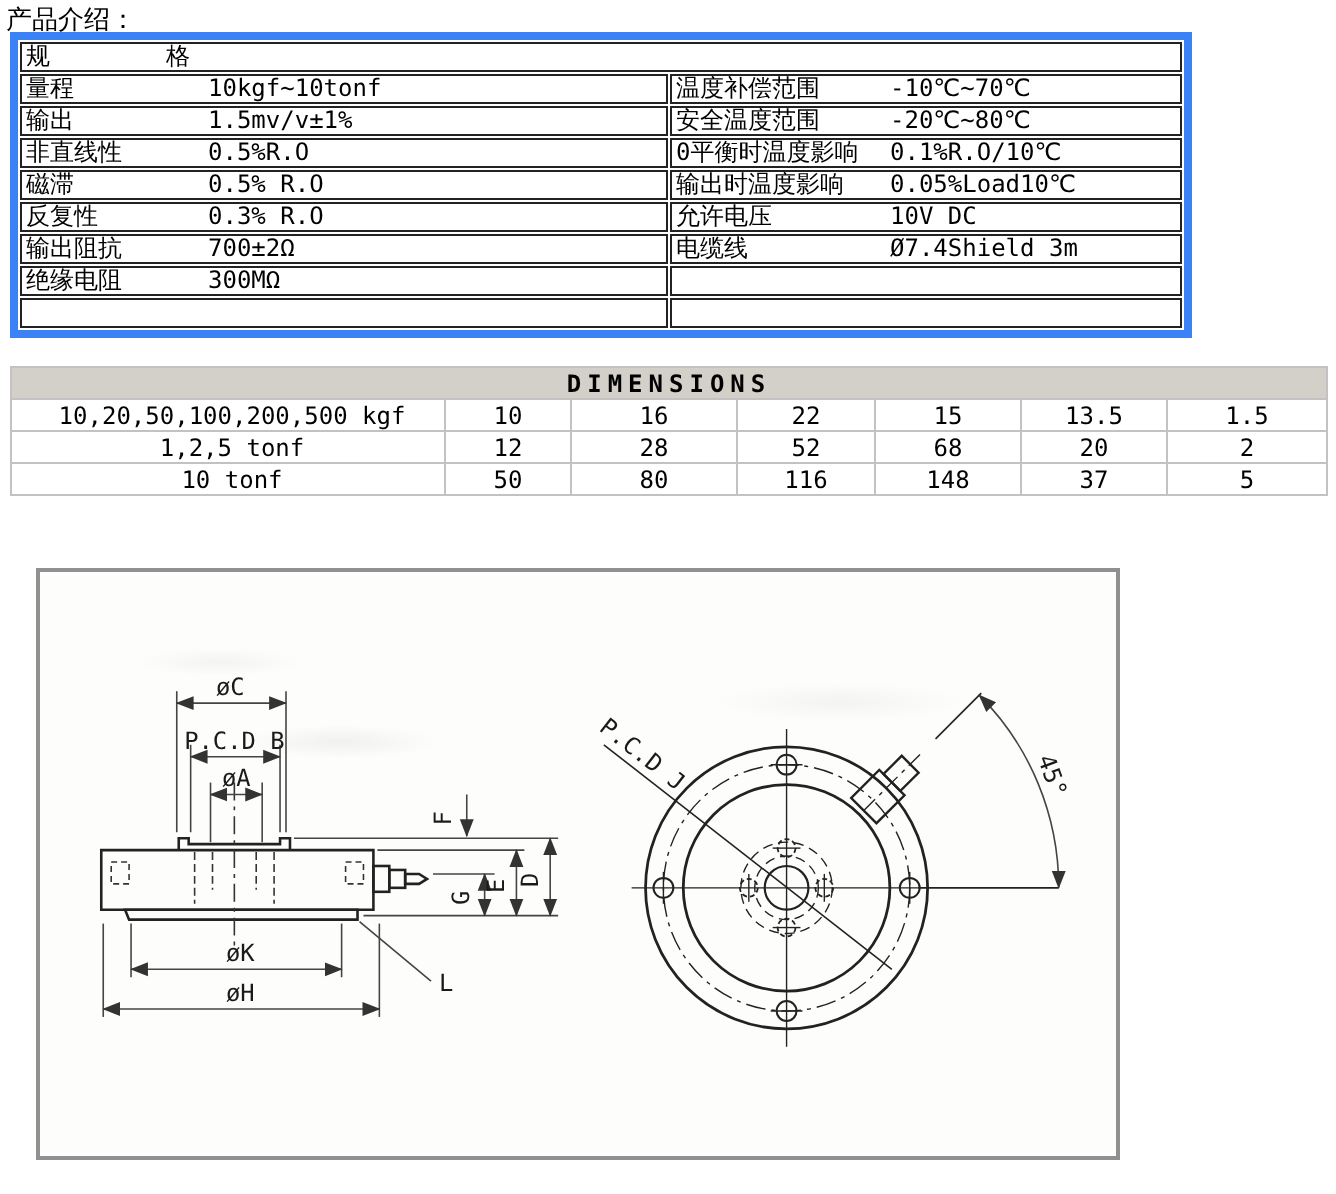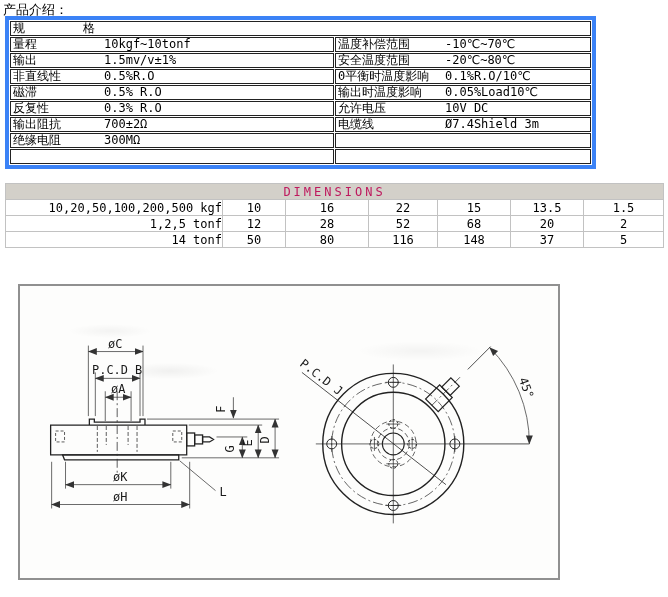--- a/index.html
+++ b/index.html
@@ -28,25 +28,25 @@
   
   table.dims {
     position:absolute; left:5px; top:183px; width:658px;
     border-collapse:collapse; table-layout:fixed; border:1px solid #8f8f8f;
   }
   table.dims td {
     border:1px solid #c2c2c2; font-size:12px; text-align:center;
     height:15px; padding:0; white-space:nowrap; overflow:hidden;
   }
   td.dims-banner {
-    background:#d3d0c9; color:#be185d; font-weight:normal; letter-spacing:3px;
+    background:#d3d0c9; color:#000000; font-weight:bold; letter-spacing:3px;
     height:17px; border-bottom:1px solid #b5b5b5;
   }
   tr.dims-head td { font-weight:bold; height:18px; background:#f0f0f0; }
-  table.dims td.cap { text-align:right; padding-left:4px; }
+  table.dims td.cap { text-align:center; padding-left:4px; }
 
   
   .draw-box {
     position:absolute; left:18px; top:284px; width:538px; height:292px;
     border:2px solid #909090;
     background:
       radial-gradient(70px 12px at 150px 85px, rgba(0,0,0,.05), transparent 70%),
       radial-gradient(90px 14px at 400px 65px, rgba(0,0,0,.04), transparent 70%),
       radial-gradient(60px 10px at 90px 45px, rgba(0,0,0,.04), transparent 70%),
       #fdfdfc;
@@ -132,21 +132,21 @@
   <tr>
     <td class="cap">1,2,5 tonf</td>
     <td>12</td>
     <td>28</td>
     <td>52</td>
     <td>68</td>
     <td>20</td>
     <td>2</td>
   </tr>
   <tr>
-    <td class="cap">14 tonf</td>
+    <td class="cap">10 tonf</td>
     <td>50</td>
     <td>80</td>
     <td>116</td>
     <td>148</td>
     <td>37</td>
     <td>5</td>
   </tr>
 </tbody>
   </table>
 

